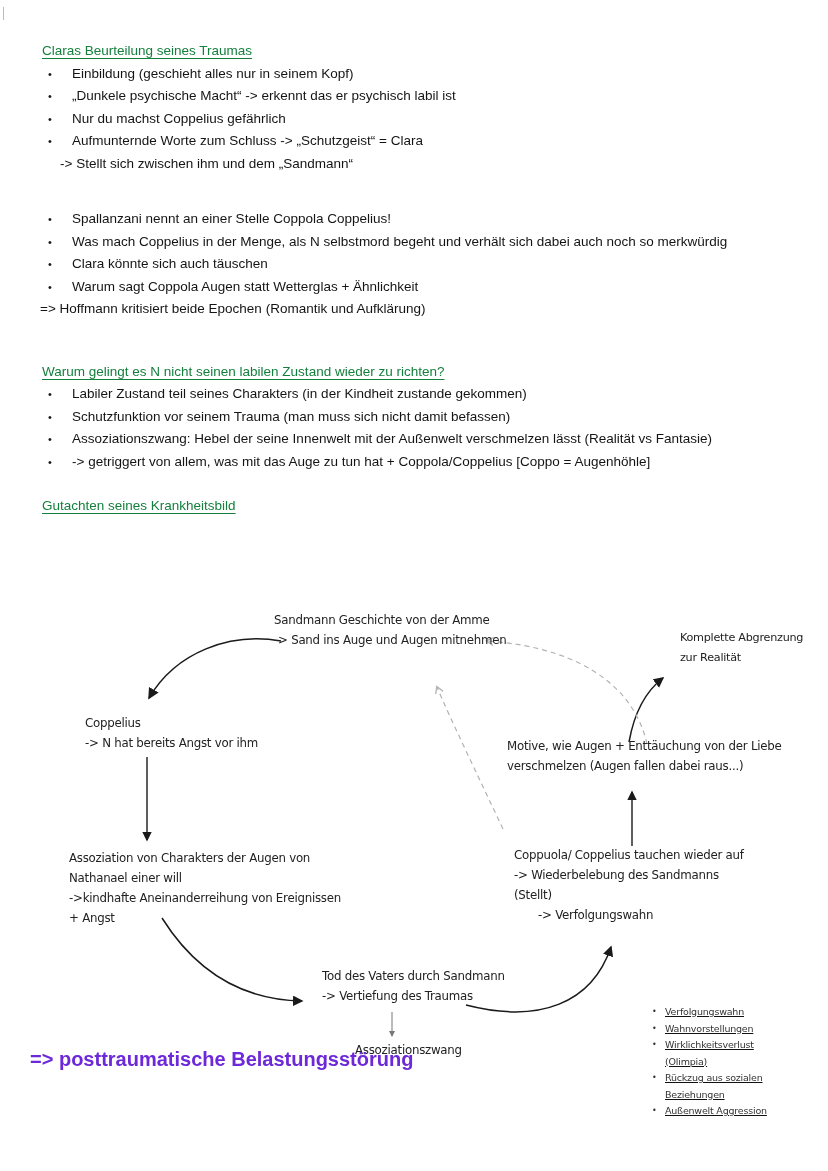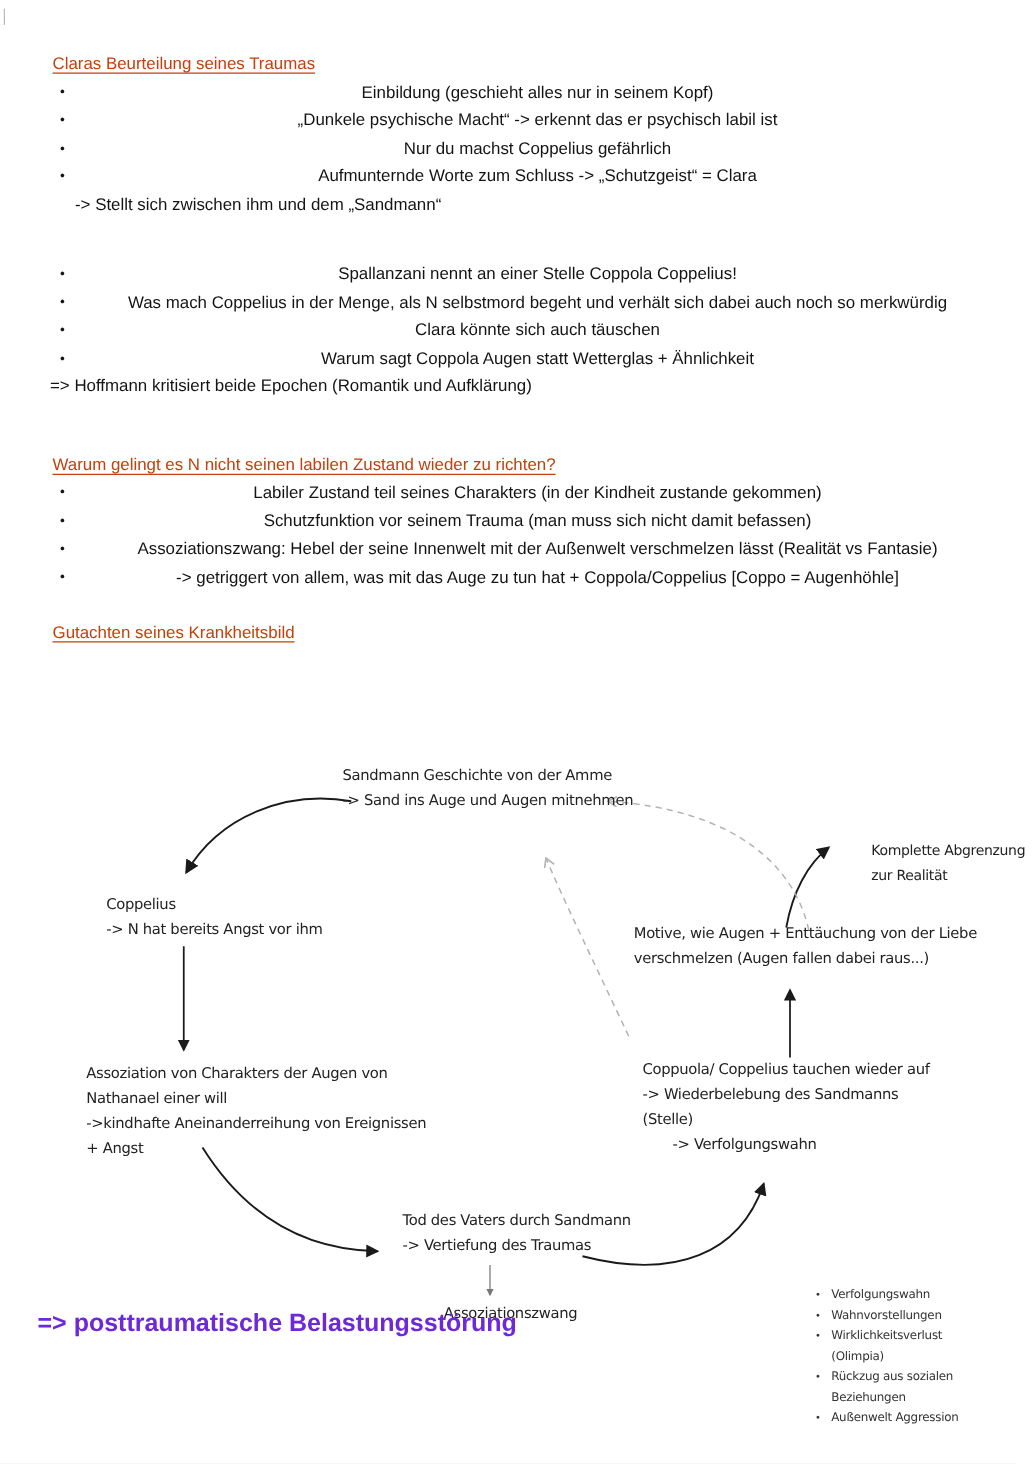--- a/index.html
+++ b/index.html
@@ -11,27 +11,26 @@
   .corner-mark{position:absolute;left:3px;top:7px;width:1px;height:13px;background:#bbb;}
 
   
   .textblock{position:absolute;left:0;top:0;width:828px;padding:40px 40px 0 42px;box-sizing:border-box;}
   .section{margin:0;}
   .sec-gap-2{margin-top:33px;}
   .sec-gap-3{margin-top:40px;}
   .sec-gap-4{margin-top:22px;}
   .heading{
     font-size:13.5px;line-height:22.5px;font-weight:400;
-    text-decoration:underline;text-underline-offset:3px;color:#c2410c;
+    text-decoration:underline;text-underline-offset:3px;color:#15803d;
   }
   ul.bullets{list-style:none;margin:0;padding:0;}
   ul.bullets li{
     position:relative;padding-left:30px;font-size:13.5px;line-height:22.5px;color:#141414;
     white-space:nowrap;
-    text-align:center;
   }
   ul.bullets li::before{
     content:"•";position:absolute;left:6px;top:0;font-size:11px;line-height:22.5px;color:#141414;
   }
   .sub-line{padding-left:18px;font-size:13.5px;line-height:22.5px;color:#141414;white-space:nowrap;}
   .arrow-line{margin-left:-2px;font-size:13.5px;line-height:22.5px;color:#141414;white-space:nowrap;}
 
   
   .hand{
     font-family:"DejaVu Sans",sans-serif;
@@ -39,21 +38,21 @@
   }
   .dnode{position:absolute;white-space:nowrap;}
   .indent1{padding-left:24px;}
   svg.arrows{position:absolute;left:0;top:0;pointer-events:none;}
   .conclusion{
     position:absolute;left:30px;top:1048px;
     font-family:"Liberation Sans",sans-serif;font-weight:700;font-size:20px;color:#6d28d9;
     white-space:nowrap;
   }
   ul.symptoms{
-    list-style:none;margin:0;padding:0;position:absolute;left:648px;top:1028px;width:138px;
+    list-style:none;margin:0;padding:0;position:absolute;left:648px;top:1004px;width:138px;text-decoration:underline;
   }
   ul.symptoms li{
     position:relative;padding-left:17px;
     font-family:"DejaVu Sans",sans-serif;font-size:9.5px;line-height:16.5px;
     letter-spacing:-0.2px;color:#333;
   }
   ul.symptoms li::before{
     content:"•";position:absolute;left:4px;top:0;font-size:8px;line-height:16.5px;color:#333;
   }
 </style>
@@ -123,21 +122,21 @@
     <path d="M 647 744 C 636 694, 590 648, 487 641" fill="none" stroke="#b3b3b3" stroke-width="1.2" stroke-dasharray="5 4" marker-end="url(#ahg)"></path>
     <path d="M 503 829 C 478 776, 449 716, 437 687" fill="none" stroke="#b3b3b3" stroke-width="1.2" stroke-dasharray="5 4" marker-end="url(#ahg)"></path>
     <path d="M 392 1012 L 392 1036" fill="none" stroke="#777" stroke-width="1" marker-end="url(#ahs)"></path>
   </svg>
 
   <div class="dnode hand" style="left:274px;top:610px;">
     <div>Sandmann Geschichte von der Amme</div>
     <div>-&gt; Sand ins Auge und Augen mitnehmen</div>
   </div>
 
-  <div class="dnode hand" style="left:680px;top:671px;font-size:11.2px;margin-left:17px;">
+  <div class="dnode hand" style="left:680px;top:628px;font-size:11.2px;">
     <div>Komplette Abgrenzung</div>
     <div>zur Realität</div>
   </div>
 
   <div class="dnode hand" style="left:85px;top:713px;">
     <div>Coppelius</div>
     <div>-&gt; N hat bereits Angst vor ihm</div>
   </div>
 
   <div class="dnode hand" style="left:507px;top:736px;">
@@ -148,21 +147,21 @@
   <div class="dnode hand" style="left:69px;top:848px;">
     <div>Assoziation von Charakters der Augen von</div>
     <div>Nathanael einer will</div>
     <div>-&gt;kindhafte Aneinanderreihung von Ereignissen</div>
     <div>+ Angst</div>
   </div>
 
   <div class="dnode hand" style="left:514px;top:845px;">
     <div>Coppuola/ Coppelius tauchen wieder auf</div>
     <div>-&gt; Wiederbelebung des Sandmanns</div>
-    <div>(Stelle)</div>
+    <div>(Stellt)</div>
     <div class="indent1">-&gt; Verfolgungswahn</div>
   </div>
 
   <div class="dnode hand" style="left:322px;top:966px;">
     <div>Tod des Vaters durch Sandmann</div>
     <div>-&gt; Vertiefung des Traumas</div>
   </div>
 
   <div class="dnode hand" style="left:355px;top:1040px;">
     <div>Assoziationszwang</div>

